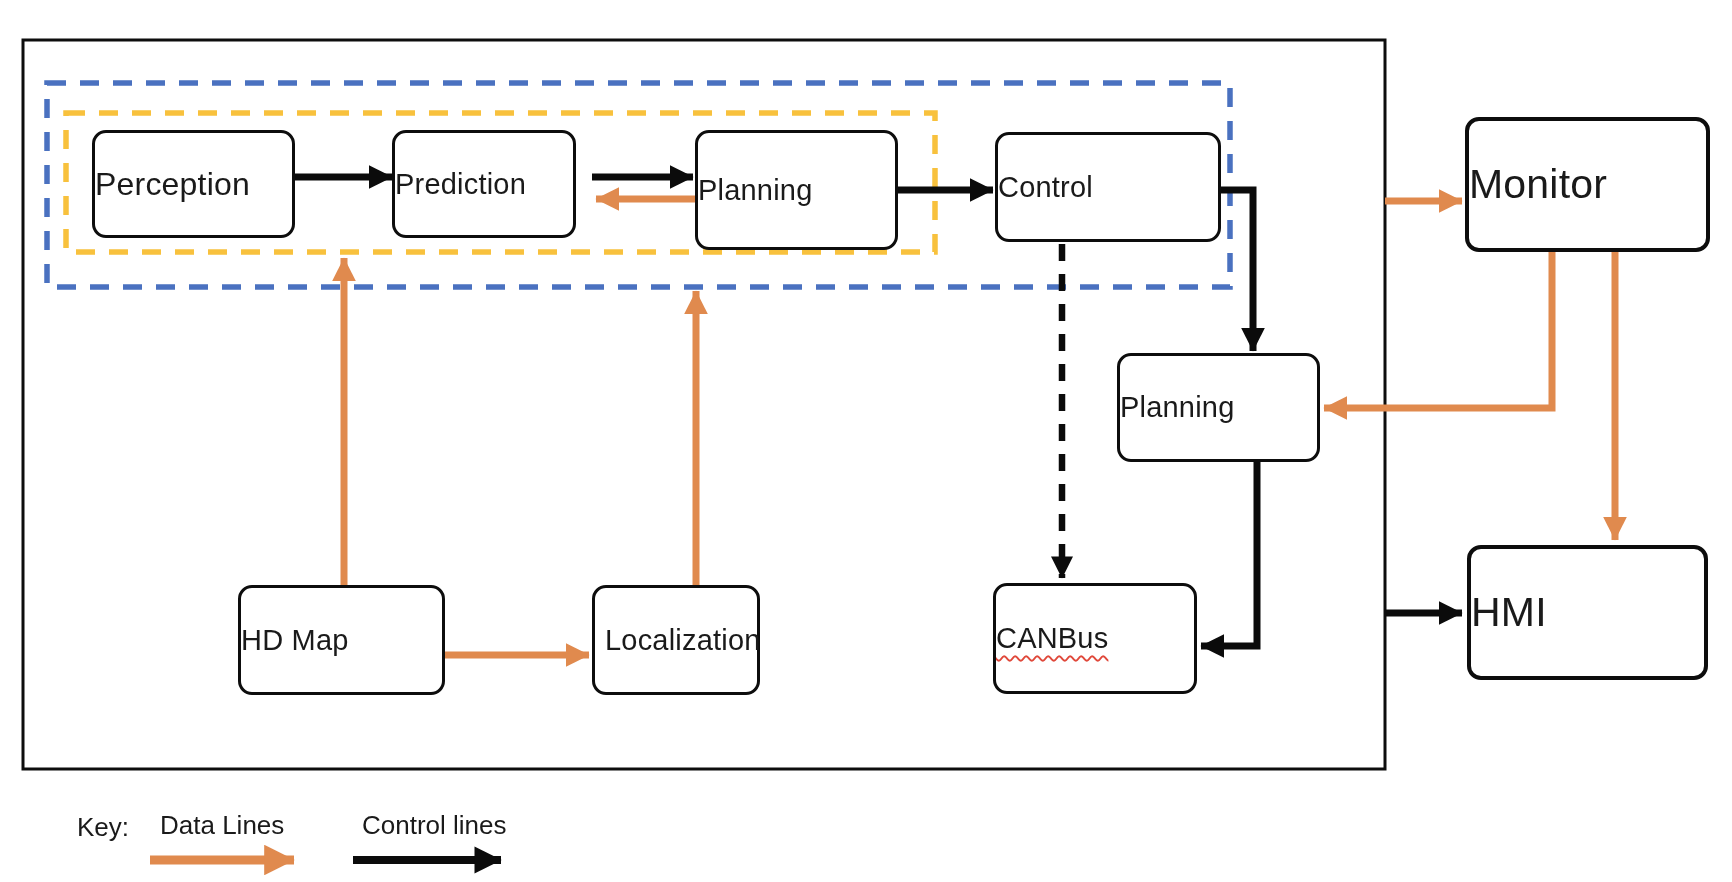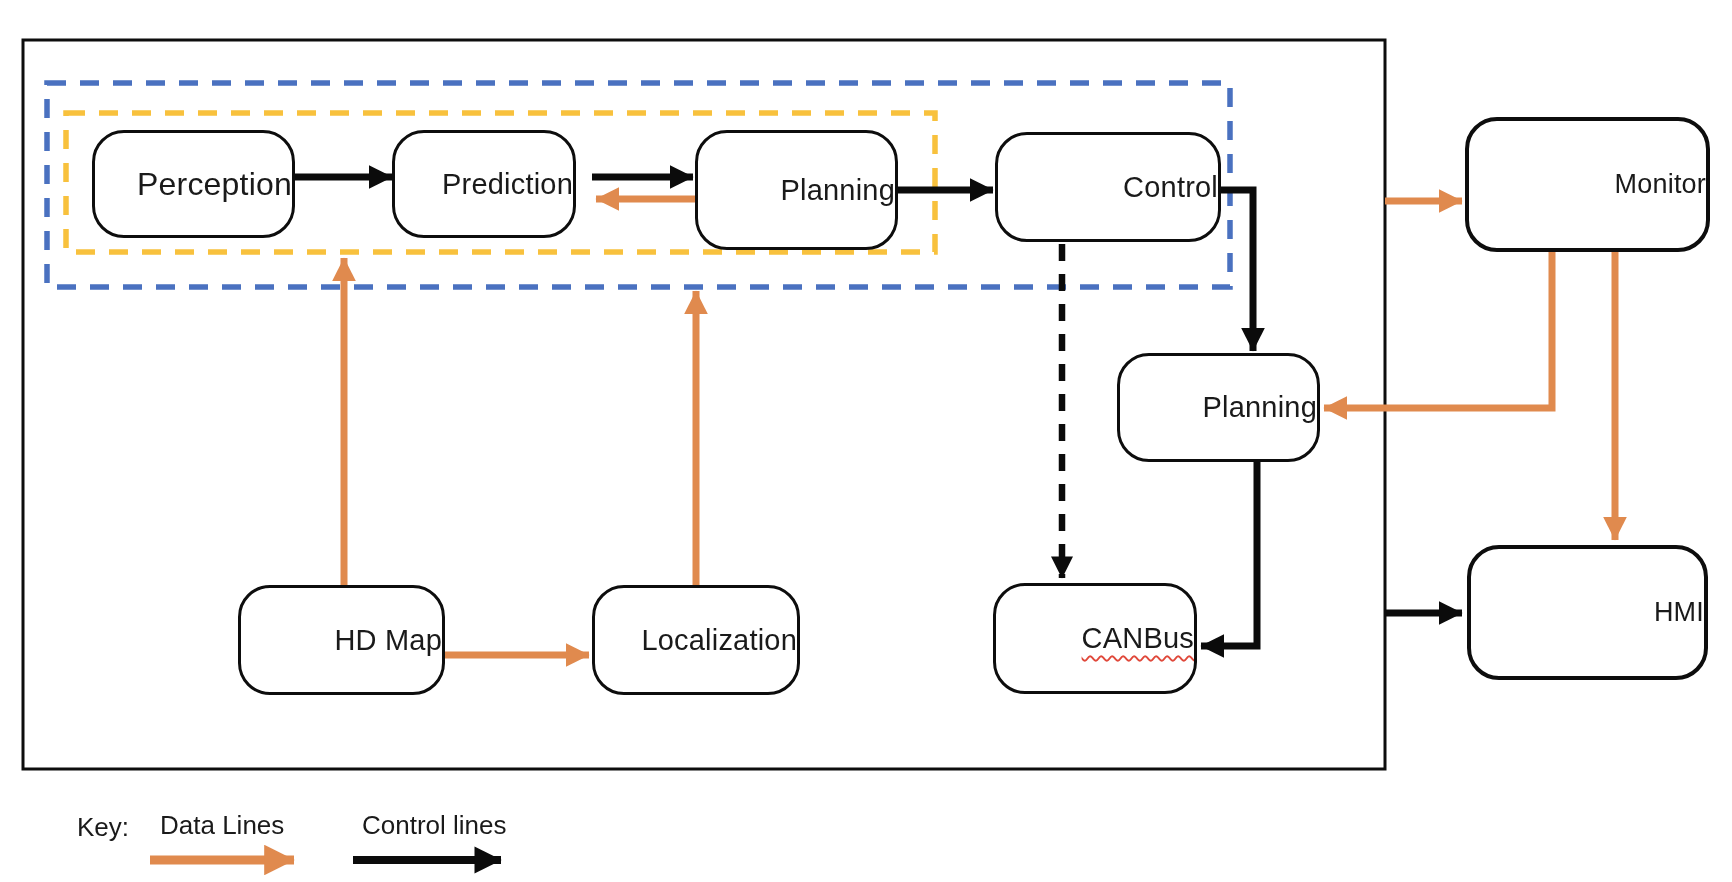--- a/index.html
+++ b/index.html
@@ -9,28 +9,28 @@
     background:#ffffff;
     font-family:"Liberation Sans", sans-serif;
     color:#1a1a1a;
     overflow:hidden;
   }
   #wires{position:absolute;left:0;top:0;width:1732px;height:882px;}
   .node{
     position:absolute;
     box-sizing:border-box;
     border:3px solid #0d0d0d;
-    border-radius:32px;
+    border-radius:14px;
     background:#ffffff;
-    display:flex;align-items:center;justify-content:flex-end;
+    display:flex;align-items:center;justify-content:flex-start;
     font-size:29px;
     line-height:1;
     letter-spacing:0.2px;
   }
-  .node.big{border-width:4px;font-size:27px;}
+  .node.big{border-width:4px;font-size:41px;}
   .wavy{
     text-decoration-line:underline;
     text-decoration-style:wavy;
     text-decoration-color:#e0483a;
     text-decoration-thickness:2px;
     text-underline-offset:7px;
   }
   .keytext{
     position:absolute;
     font-size:26px;
@@ -97,25 +97,25 @@
   </div>
 
   <div class="node big" style="left:1465px;top:117px;width:245px;height:135px;">
     <span>Monitor</span>
   </div>
 
   <div class="node big" style="left:1467px;top:545px;width:241px;height:135px;">
     <span>HMI</span>
   </div>
 
-  <div class="node" style="left:238px;top:585px;width:207px;height:110px;padding-left:40px;">
+  <div class="node" style="left:238px;top:585px;width:207px;height:110px;">
     <span>HD Map</span>
   </div>
 
-  <div class="node" style="left:592px;top:585px;width:208px;height:110px;">
+  <div class="node" style="left:592px;top:585px;width:168px;height:110px;padding-left:10px;">
     <span>Localization</span>
   </div>
 
   <div class="node" style="left:993px;top:583px;width:204px;height:111px;">
     <span class="wavy">CANBus</span>
   </div>
 
   <div class="keytext" style="left:77px;top:812px;">Key:</div>
   <div class="keytext" style="left:160px;top:810px;">Data Lines</div>
   <div class="keytext" style="left:362px;top:810px;">Control lines</div>

